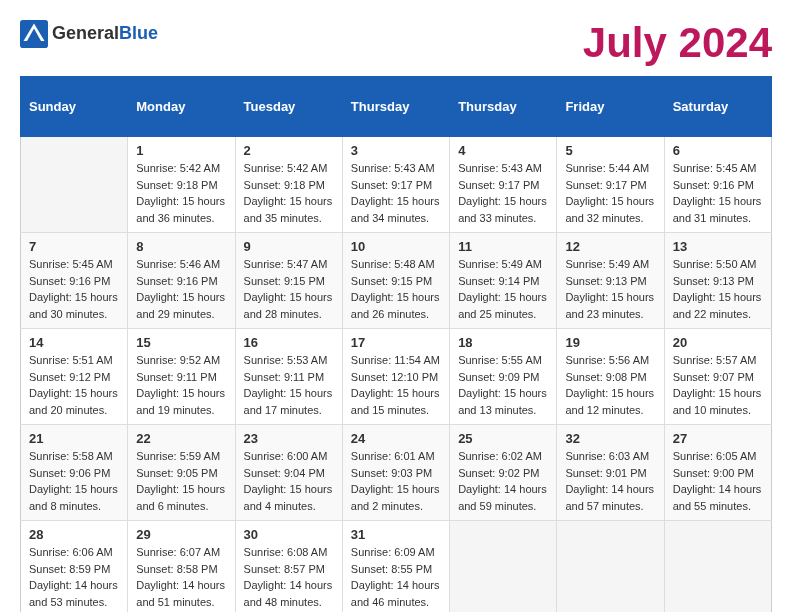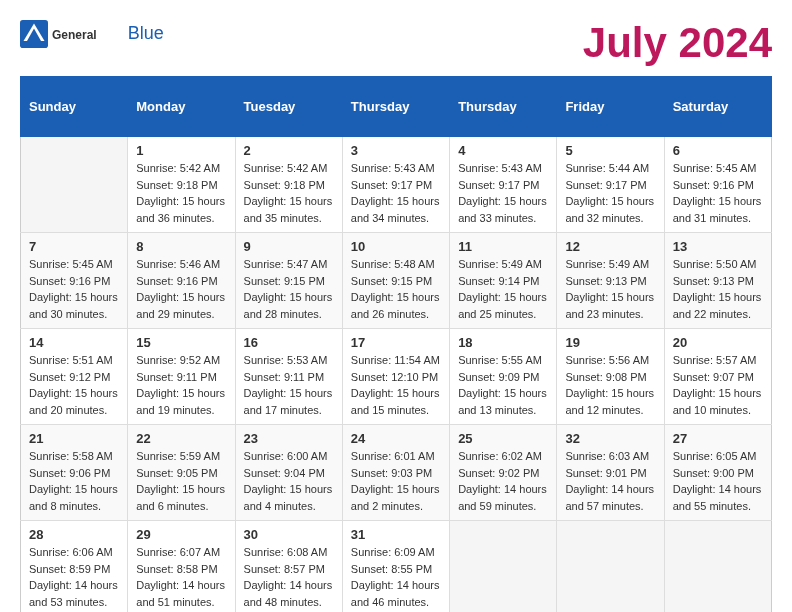--- a/index.html
+++ b/index.html
@@ -15,29 +15,28 @@
       justify-content: space-between;
       align-items: flex-start;
       margin-bottom: 10px;
     }
     .logo {
       display: flex;
       align-items: center;
       gap: 4px;
     }
     .logo-text-general {
-      font-size: 12px;
+      font-size: 18px;
       font-weight: bold;
       color: #333;
     }
     .logo-text-blue {
       font-size: 18px;
-      font-weight: normal;
+      font-weight: bold;
       color: #1a5fb4;
-      padding-left: 31px;
     }
     .logo-icon {
       width: 28px;
       height: 28px;
     }
     .title-area {
       text-align: right;
     }
     .month-title {
       font-size: 42px;

